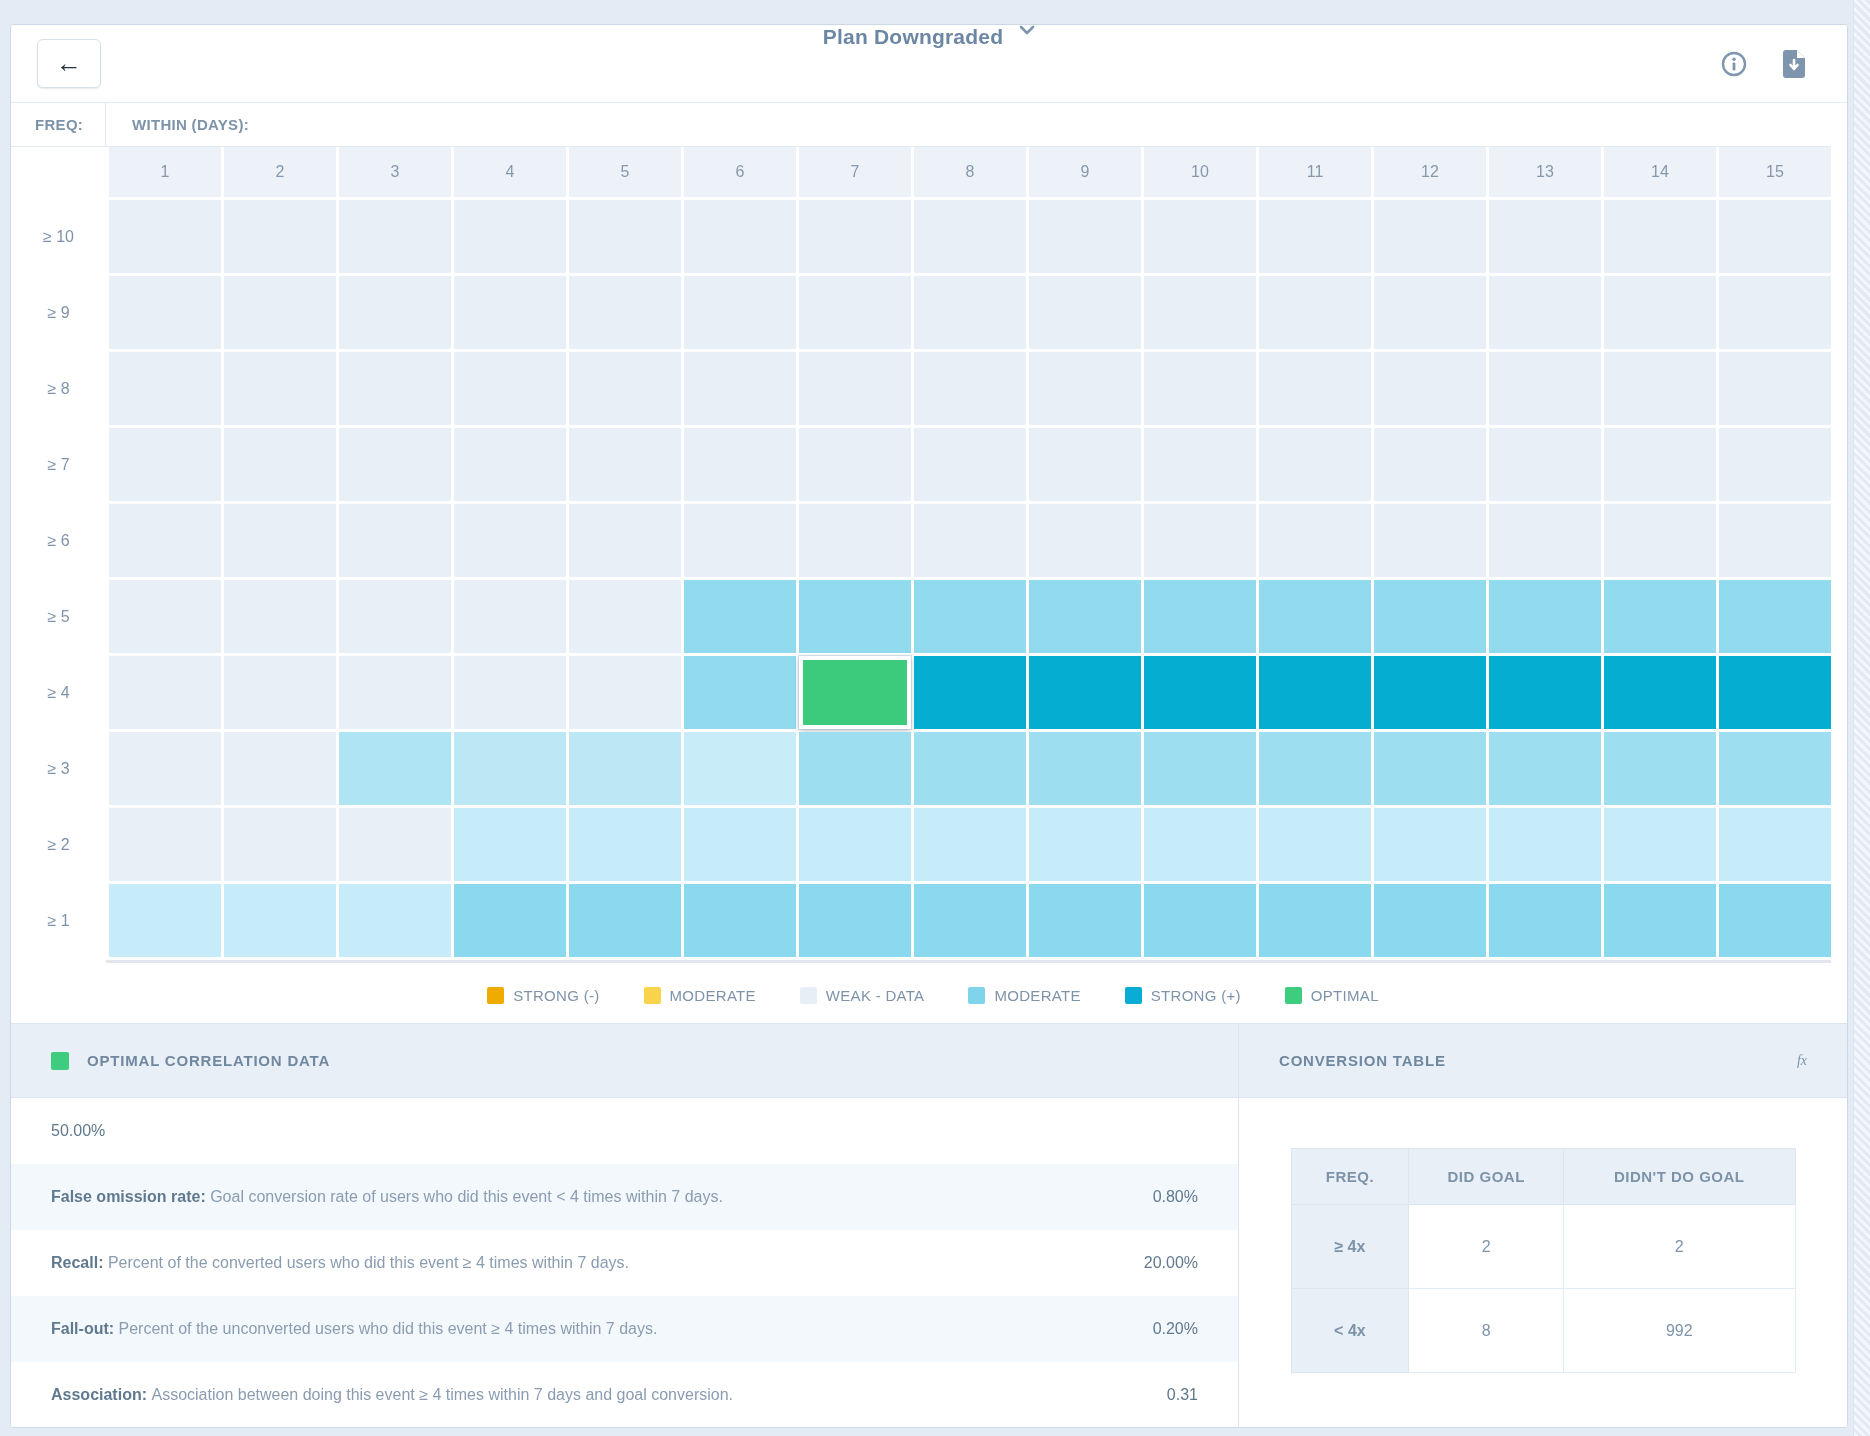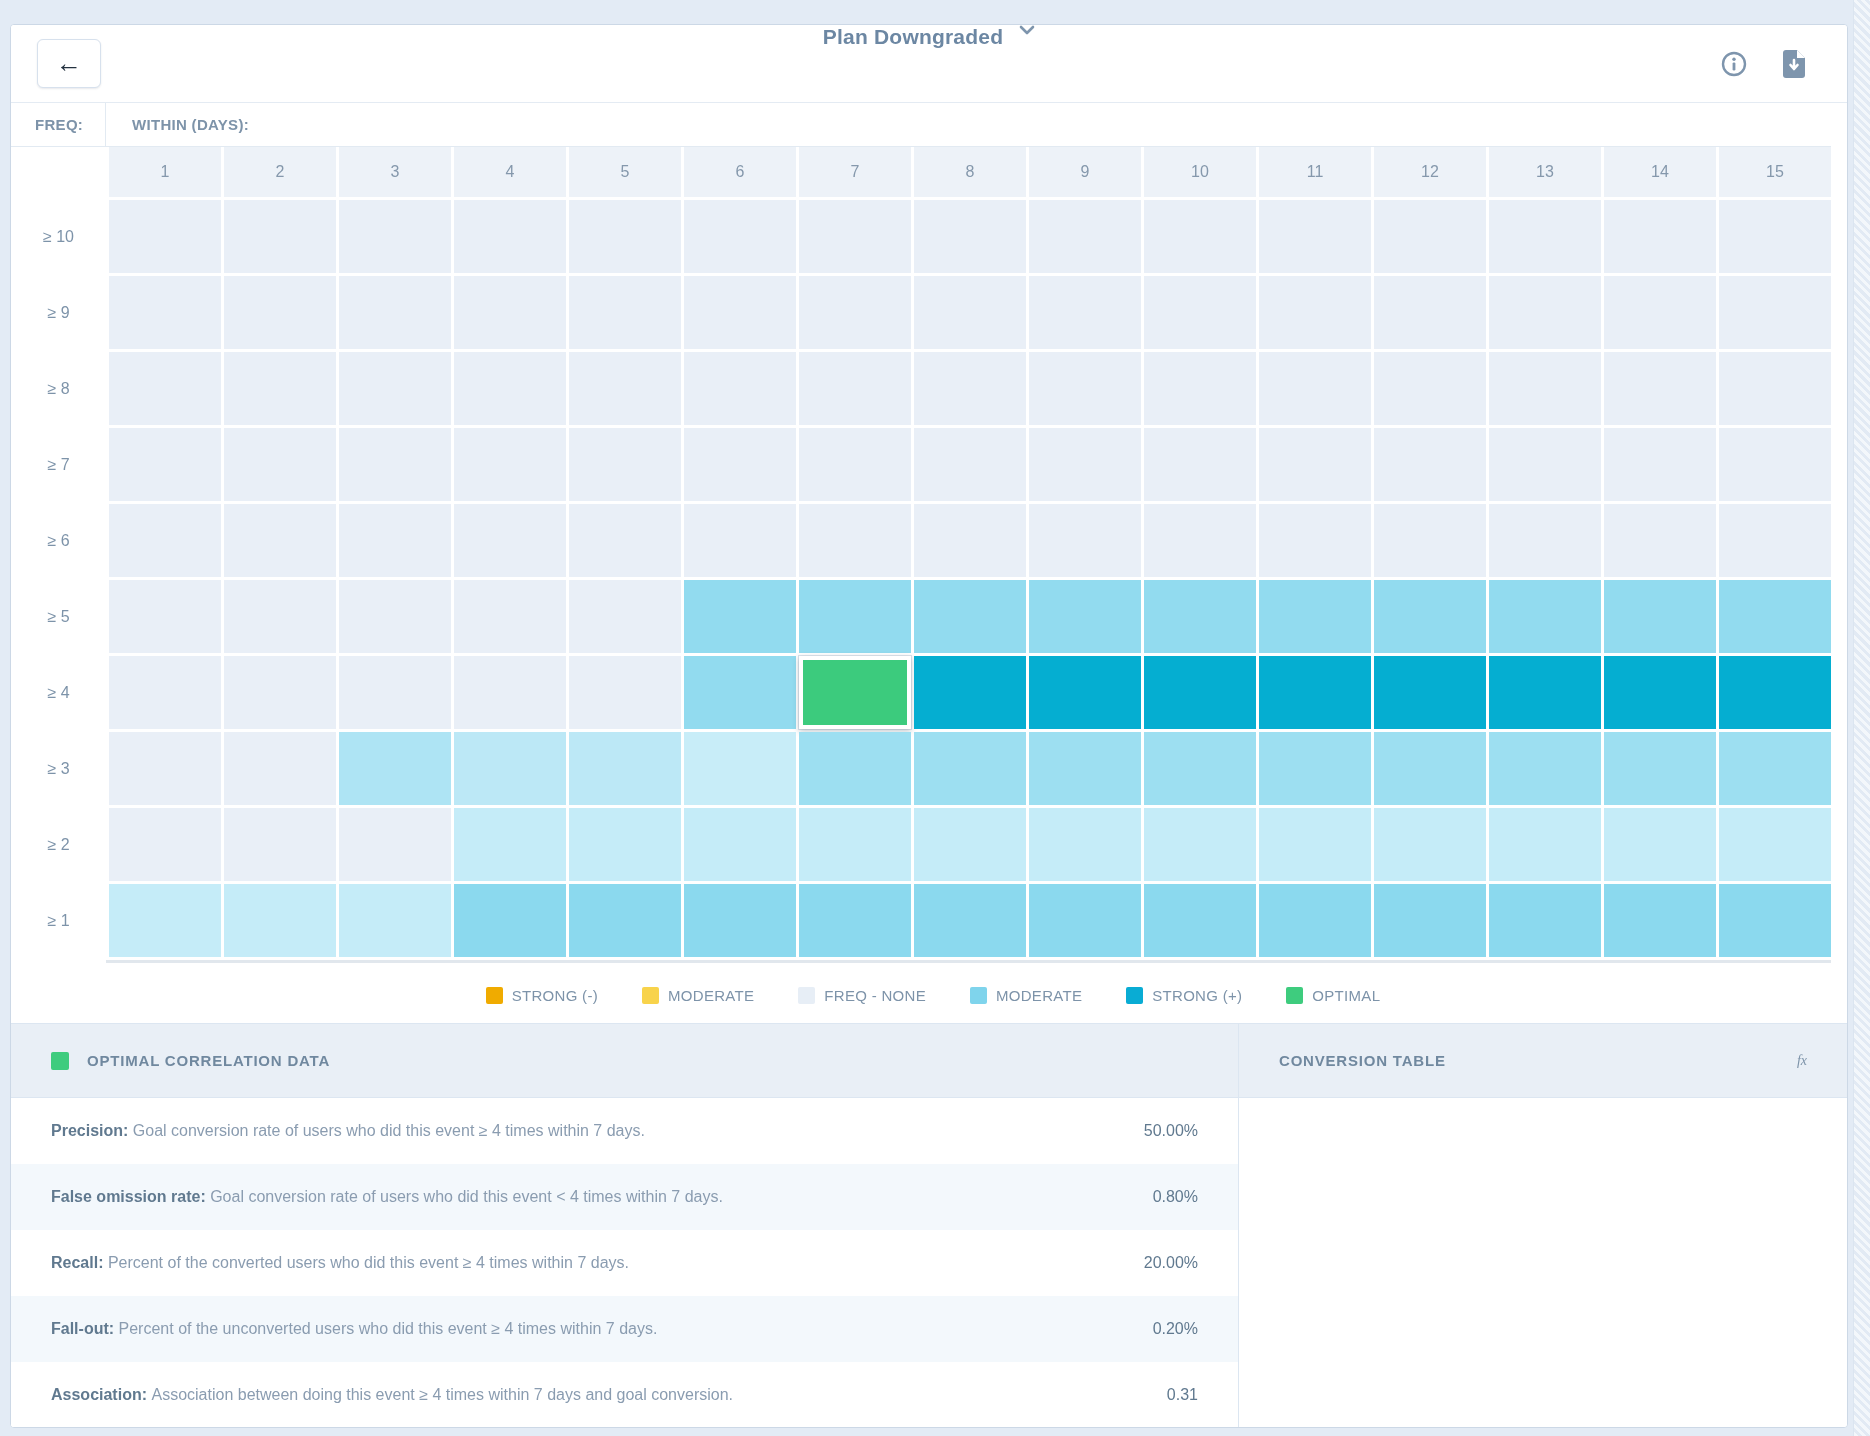--- a/index.html
+++ b/index.html
@@ -340,21 +340,21 @@
       <div class="legend-item">
         <div class="legend-swatch" style="background: rgb(240, 171, 0);"></div>
         <div class="legend-label">STRONG (-)</div>
       </div>
       <div class="legend-item">
         <div class="legend-swatch" style="background: rgb(248, 211, 75);"></div>
         <div class="legend-label">MODERATE</div>
       </div>
       <div class="legend-item">
         <div class="legend-swatch" style="background: rgb(231, 238, 246);"></div>
-        <div class="legend-label">FREQ - NONE</div>
+        <div class="legend-label">WEAK - DATA</div>
       </div>
       <div class="legend-item">
         <div class="legend-swatch dots" style="background: rgb(127, 212, 236);"></div>
         <div class="legend-label">MODERATE</div>
       </div>
       <div class="legend-item">
         <div class="legend-swatch" style="background: rgb(9, 172, 212);"></div>
         <div class="legend-label">STRONG (+)</div>
       </div>
       <div class="legend-item">
@@ -364,21 +364,20 @@
     </div>
 
   <div class="bottom">
     <div class="left-panel">
       <div class="panel-header">
         <span class="green-swatch" id="optimal-swatch" style="background: rgb(62, 204, 126);"></span>
         <span class="panel-title">OPTIMAL CORRELATION DATA</span>
       </div>
       <div id="metric-rows">
           <div class="metric-row">
-            <div class="metric-text"><span class="metric-label">Precision: </span>Goal conversion rate of users who did this event ≥ 4 times within 7 days.</div>
             <div class="metric-value">50.00%</div>
           </div>
           <div class="metric-row alt">
             <div class="metric-text"><span class="metric-label">False omission rate: </span>Goal conversion rate of users who did this event &lt; 4 times within 7 days.</div>
             <div class="metric-value">0.80%</div>
           </div>
           <div class="metric-row">
             <div class="metric-text"><span class="metric-label">Recall: </span>Percent of the converted users who did this event ≥ 4 times within 7 days.</div>
             <div class="metric-value">20.00%</div>
           </div>
@@ -391,18 +390,44 @@
             <div class="metric-value">0.31</div>
           </div>
         </div>
     </div>
     <div class="v-divider"></div>
     <div class="right-panel">
       <div class="panel-header">
         <span class="panel-title">CONVERSION TABLE</span>
         <span class="fx-glyph">fx</span>
       </div>
+      <table class="conv-table">
+        <colgroup>
+            <col class="c1">
+            <col class="c2">
+            <col class="c3">
+          </colgroup>
+        <thead>
+            <tr id="conv-head">
+              <th>FREQ.</th>
+              <th>DID GOAL</th>
+              <th>DIDN'T DO GOAL</th>
+            </tr>
+          </thead>
+        <tbody id="conv-body">
+            <tr>
+              <td class="rowlab">≥ 4x</td>
+              <td>2</td>
+              <td>2</td>
+            </tr>
+            <tr>
+              <td class="rowlab">&lt; 4x</td>
+              <td>8</td>
+              <td>992</td>
+            </tr>
+          </tbody>
+      </table>
     </div>
   </div>
 
 </div>
 
 <div class="scroll-track"></div>
 
 </body></html>

